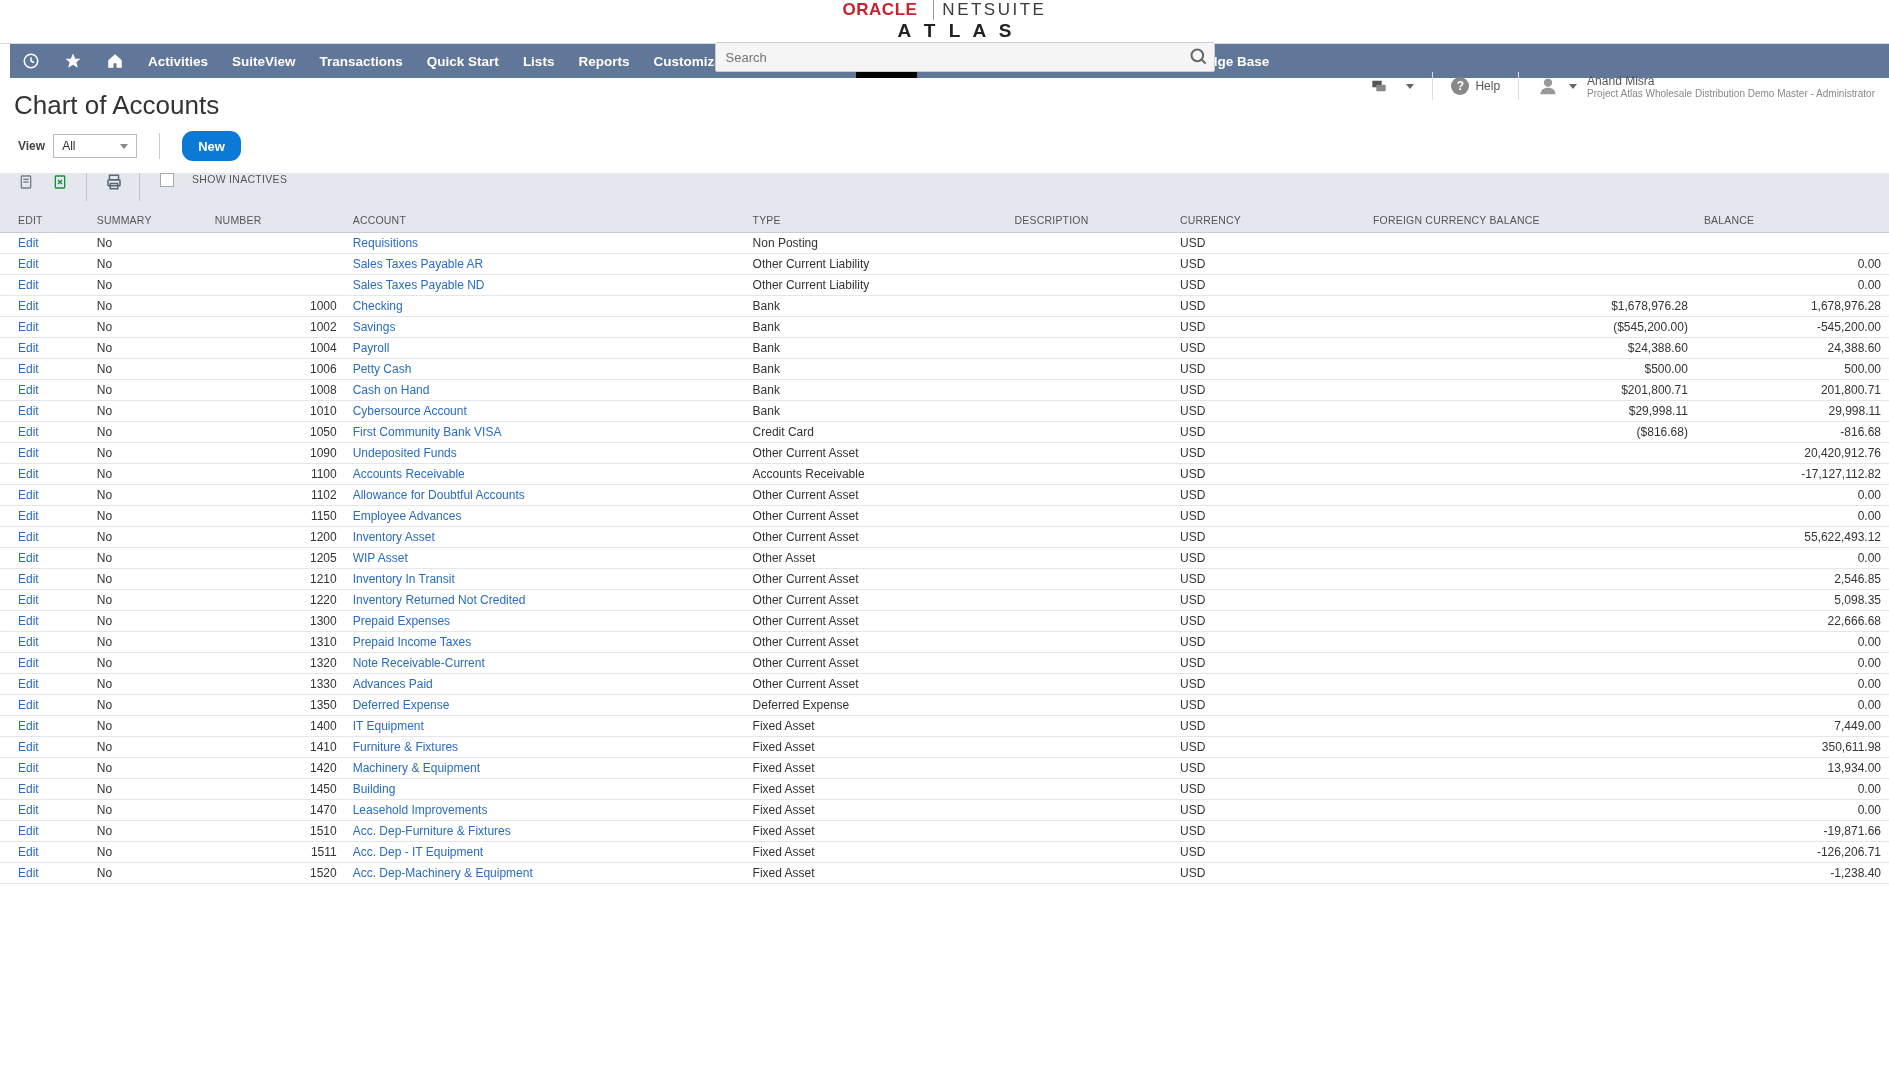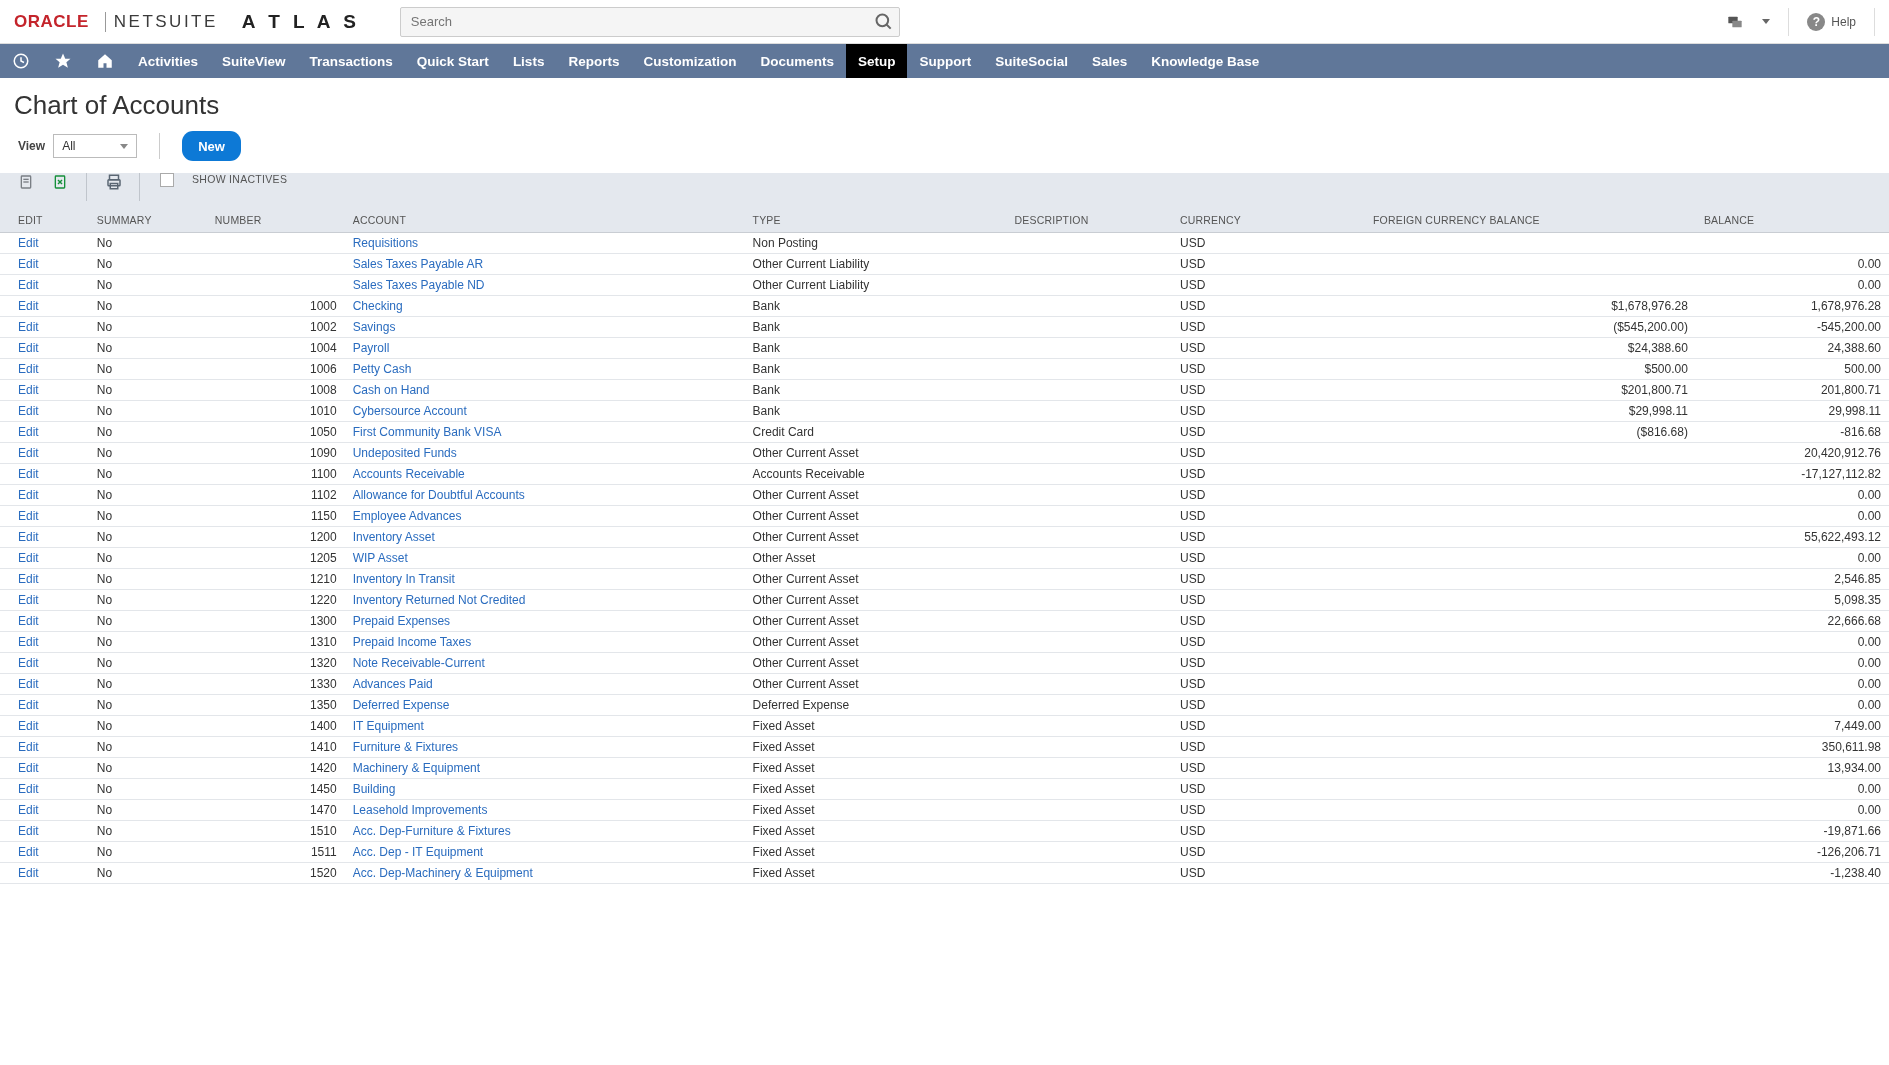--- a/index.html
+++ b/index.html
@@ -1,39 +1,39 @@
 <!DOCTYPE html>
 <html><head>
 <meta charset="utf-8">
 <style>
 * { margin: 0; padding: 0; box-sizing: border-box; }
 body { font-family: "Helvetica Neue", Arial, sans-serif; font-size: 12px; color: #333; background: #fff; }
 
 
-.top-header { display: flex; align-items: center; height: 44px; padding: 0 14px; border-bottom: 1px solid #ddd; }
+.top-header { display: flex; align-items: center; height: 44px; padding: 0 14px; border-bottom: 1px solid #ddd; flex-direction: column; }
 .oracle-logo { display: flex; align-items: baseline; gap: 4px; }
 .oracle-text { color: #c4242b; font-weight: bold; font-size: 17px; letter-spacing: 0.5px; }
 .netsuite-text { color: #3b3b3b; font-weight: 300; font-size: 17px; letter-spacing: 2.5px; border-left: 1px solid #999; padding-left: 8px; margin-left: 12px; }
 .atlas-logo { font-size: 19px; font-weight: bold; letter-spacing: 4px; margin-left: 24px; color: #222; }
 .search-container { margin-left: 40px; position: relative; }
 .search-input { width: 500px; height: 30px; padding: 0 34px 0 10px; font-size: 13px; color: #666; border: 1px solid #ccc; border-radius: 2px; background: #f5f5f5; }
 .search-icon-btn { position: absolute; right: 6px; top: 5px; width: 20px; height: 20px; color: #666; cursor: pointer; }
 .right-header { margin-left: auto; display: flex; align-items: center; gap: 18px; }
 .lang-icon { width: 18px; height: 16px; color: #555; cursor: pointer; }
 .help-group { display: flex; align-items: center; gap: 6px; color: #555; cursor: pointer; }
 .help-circle { width: 18px; height: 18px; border-radius: 50%; background: #888; color: #fff; display: flex; align-items: center; justify-content: center; font-size: 12px; font-weight: bold; }
 .user-group { display: flex; align-items: center; gap: 10px; cursor: pointer; }
 .user-silhouette { width: 22px; height: 20px; fill: #999; }
 .user-name { color: #555; font-size: 12px; }
 .user-role { color: #888; font-size: 10px; }
 .caret-down { width: 0; height: 0; border-left: 4px solid transparent; border-right: 4px solid transparent; border-top: 5px solid #666; }
 .vdiv { width: 1px; height: 28px; background: #ddd; }
 
 
-.nav-bar { display: flex; align-items: stretch; height: 34px; background: #607799; }
+.nav-bar { display: flex; align-items: stretch; height: 34px; background: #607799; margin-left: 10px; }
 .nav-icon { width: 42px; display: flex; align-items: center; justify-content: center; color: #fff; cursor: pointer; }
 .nav-item { display: flex; align-items: center; padding: 0 12px; color: #fff; font-size: 13.5px; font-weight: bold; cursor: pointer; }
 .nav-item.active { background: #000000; }
 
 
 .page-title { font-size: 26px; font-weight: 500; color: #333; padding: 12px 14px 10px 14px; }
 
 
 .controls-row { display: flex; align-items: center; gap: 6px; padding: 0 4px 12px 18px; }
 .view-label { font-size: 12px; color: #444; font-weight: bold; margin-right: 2px;}
@@ -92,20 +92,31 @@
           <rect x="8" y="10" width="14" height="10" rx="1" fill="#888"></rect>
         </svg>
     </span>
     <span class="caret-down"></span>
     <div class="vdiv"></div>
     <div class="help-group">
       <span class="help-circle">?</span>
       <span>Help</span>
     </div>
     <div class="vdiv"></div>
+    <div class="user-group">
+      <svg class="user-silhouette" viewBox="0 0 24 24">
+          <circle cx="12" cy="8" r="5"></circle>
+          <path d="M3 22 C3 16 8 14 12 14 C16 14 21 16 21 22 Z"></path>
+        </svg>
+      <span class="caret-down"></span>
+      <div>
+        <div class="user-name">Anand Misra</div>
+        <div class="user-role">Project Atlas Wholesale Distribution Demo Master - Administrator</div>
+      </div>
+    </div>
   </div>
 </div>
 
 <div class="nav-bar">
   <div class="nav-icon">
     <svg viewBox="0 0 24 24" width="18" height="18" fill="none" stroke="#fff" stroke-width="2">
         <circle cx="12" cy="12" r="9"></circle>
         <polyline points="12 7 12 12 16 14"></polyline>
       </svg>
   </div>

